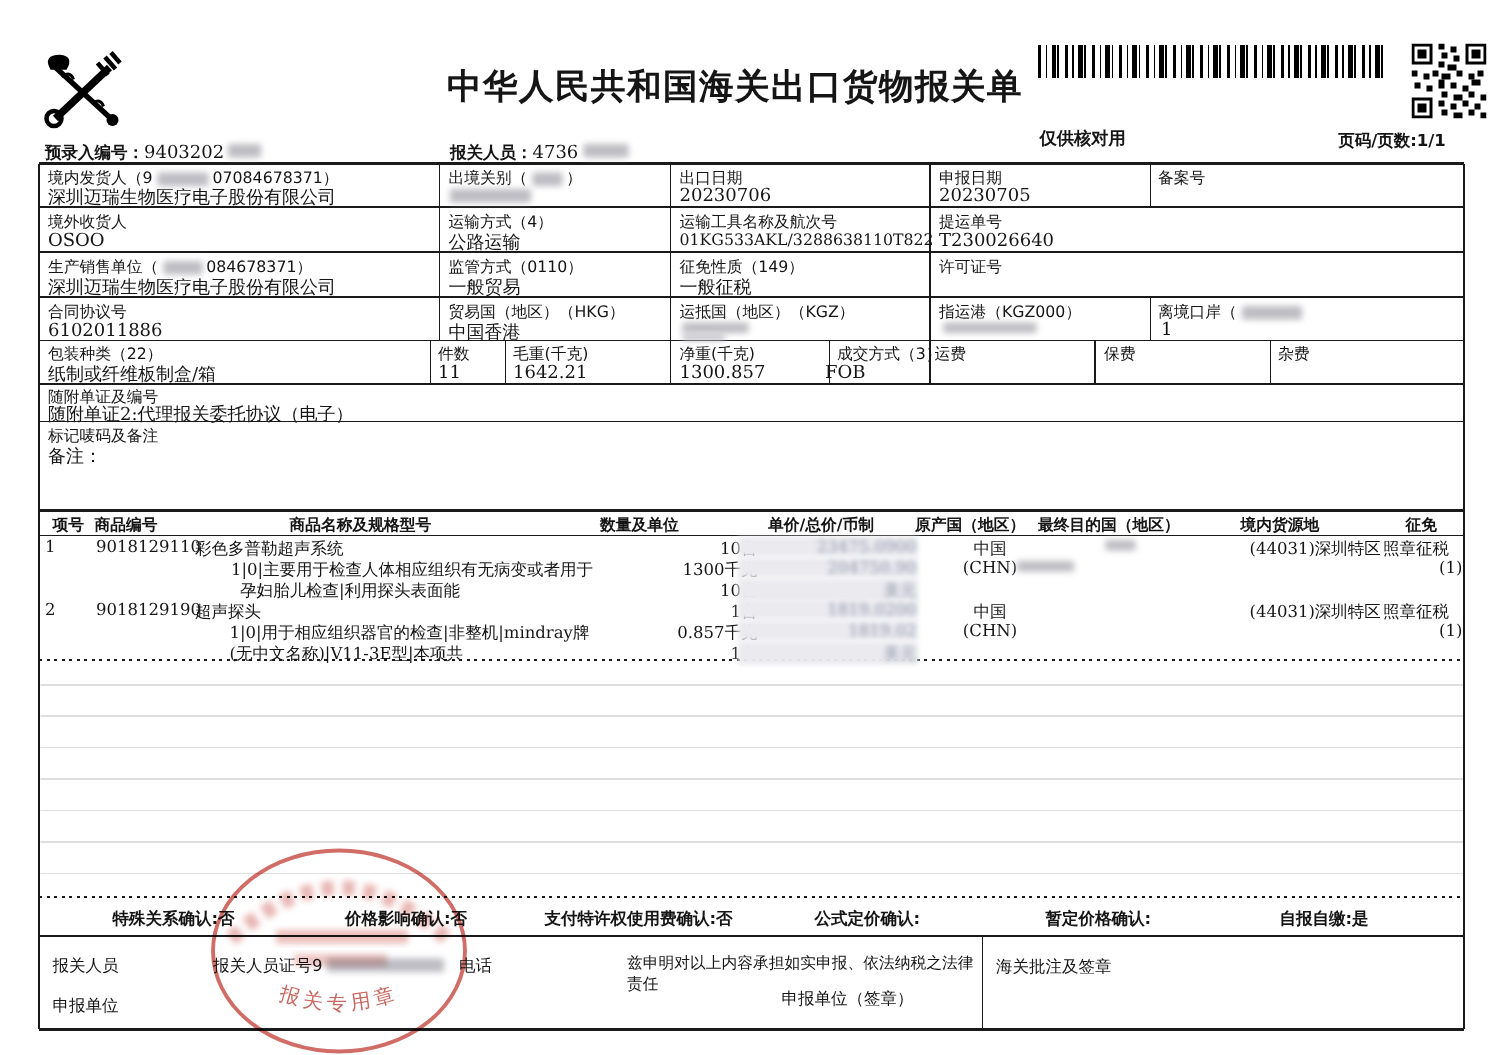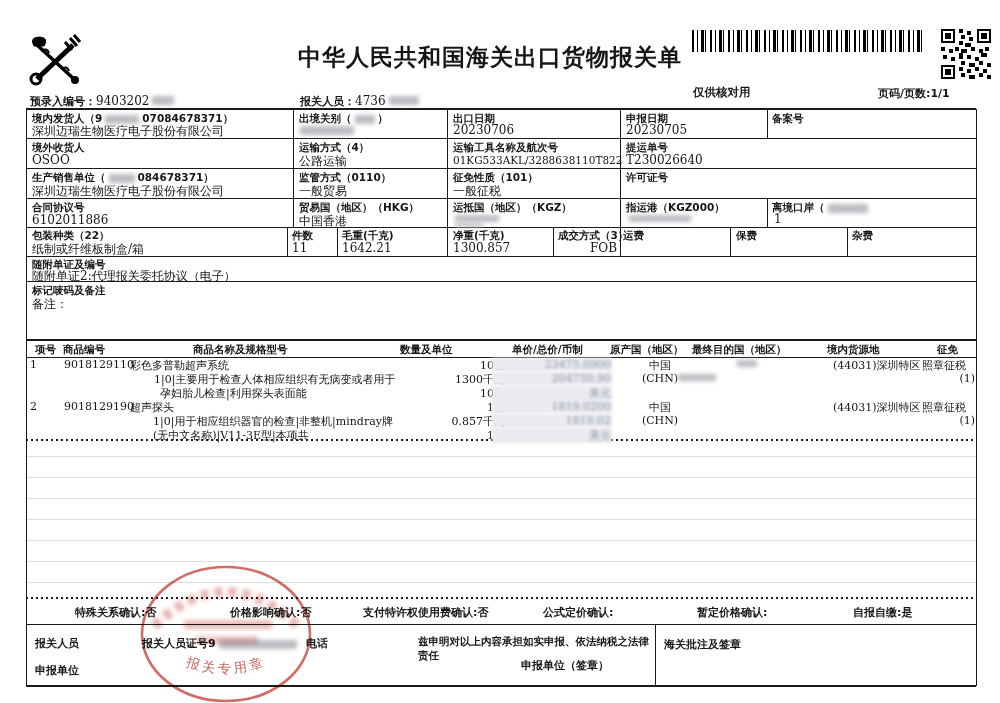--- a/index.html
+++ b/index.html
@@ -4,21 +4,21 @@
 <style>
   html,body{margin:0;padding:0;background:#fff}
   .page{position:relative;width:1000px;height:703px;background:#fff;overflow:hidden;
         font-family:"DejaVu Sans",sans-serif;color:#151515}
   .title{position:absolute;left:280px;top:42px;width:420px;text-align:center;
          font-size:23px;font-weight:bold;letter-spacing:1px;white-space:nowrap}
   .note{position:absolute;font-weight:bold;font-size:11.5px;white-space:nowrap}
   .kv{position:absolute;white-space:nowrap}
   .klbl{font-weight:bold;font-size:11px}
   .kval{font-family:"DejaVu Serif",serif;font-size:12px}
-  .lbl{position:absolute;font-size:10.5px;font-weight:bold;white-space:nowrap}
+  .lbl{position:absolute;font-size:10.5px;font-weight:normal;white-space:nowrap}
   .val{position:absolute;font-size:12px;font-family:"DejaVu Serif",serif;white-space:nowrap}
   .vs{font-size:10.5px}
   .gh{position:absolute;top:343px;font-size:10.5px;font-weight:bold;white-space:nowrap}
   .gi{position:absolute;font-size:11px;font-family:"DejaVu Serif",serif;white-space:nowrap}
   .ri{text-align:right}
   .ci{text-align:center}
   .blurnum{color:#8d93a8;background:#eaeaef;filter:blur(1.8px);padding:0 1px}
   .rdi{display:inline-block;background:#bcbcc2;filter:blur(2px);height:9px;border-radius:1px;
        vertical-align:middle;margin:0 3px}
   .rd{position:absolute;background:#bcbcc2;filter:blur(2px);border-radius:1px}
@@ -131,21 +131,21 @@
         <rect x="17" y="19" width="2" height="2"></rect>
         <rect x="21" y="20" width="2" height="2"></rect>
         <rect x="10" y="22" width="2" height="2"></rect>
       <rect x="14" y="23" width="3" height="2"></rect>
         <rect x="19" y="22" width="2" height="2"></rect>
         <rect x="23" y="23" width="2" height="2"></rect>
     </g>
   </svg>
 
   <div class="note" style="left:693px;top:85px">仅供核对用</div>
-  <div class="note" style="left:878px;top:86px;width:100px;text-align:left;font-size:11px">页码/页数:1/1</div>
+  <div class="note" style="left:878px;top:86px;width:100px;text-align:center;font-size:11px">页码/页数:1/1</div>
 
   <div class="kv" style="left:30px;top:90px">
     <span class="klbl">预录入编号：</span><span class="kval">9403202</span><span class="rdi" style="width:22px"></span>
   </div>
   <div class="kv" style="left:300px;top:90px">
     <span class="klbl">报关人员：</span><span class="kval">4736</span><span class="rdi" style="width:30px"></span>
   </div>
 
   <div class="lbl" style="left:32px;top:112px">
     <span>境内发货人</span><span>（9</span><span class="rdi" style="width:34px"></span><span>07084678371）</span>
@@ -178,21 +178,21 @@
   <div class="val" style="left:626px;top:153px">T230026640</div>
 
   <div class="lbl" style="left:32px;top:171px">
     <span>生产销售单位</span><span>（</span><span class="rdi" style="width:26px"></span><span>084678371）</span>
   </div>
   <div class="val" style="left:32px;top:183px">深圳迈瑞生物医疗电子股份有限公司</div>
 
   <div class="lbl" style="left:299px;top:171px">监管方式（0110）</div>
   <div class="val" style="left:299px;top:183px">一般贸易</div>
 
-  <div class="lbl" style="left:453px;top:171px">征免性质（101）</div>
+  <div class="lbl" style="left:453px;top:171px">征免性质（149）</div>
   <div class="val" style="left:453px;top:183px">一般征税</div>
 
   <div class="lbl" style="left:626px;top:171px">许可证号</div>
 
   <div class="lbl" style="left:32px;top:201px">合同协议号</div>
   <div class="val" style="left:32px;top:213px">6102011886</div>
 
   <div class="lbl" style="left:299px;top:201px">贸易国（地区）（HKG）</div>
   <div class="val" style="left:299px;top:213px">中国香港</div>
 
@@ -214,21 +214,21 @@
   <div class="lbl" style="left:292px;top:229px">件数</div>
   <div class="val" style="left:292px;top:241px">11</div>
 
   <div class="lbl" style="left:342px;top:229px">毛重(千克)</div>
   <div class="val" style="left:342px;top:241px">1642.21</div>
 
   <div class="lbl" style="left:453px;top:229px">净重(千克)</div>
   <div class="val" style="left:453px;top:241px">1300.857</div>
 
   <div class="lbl" style="left:558px;top:229px">成交方式（3）</div>
-  <div class="val" style="left:590px;top:241px">FOB</div>
+  <div class="val" style="left:550px;top:241px">FOB</div>
 
   <div class="lbl" style="left:623px;top:229px">运费</div>
   <div class="lbl" style="left:736px;top:229px">保费</div>
   <div class="lbl" style="left:852px;top:229px">杂费</div>
 
   <div class="lbl" style="left:32px;top:258px">随附单证及编号</div>
   <div class="val" style="left:32px;top:268px">随附单证2:代理报关委托协议（电子）</div>
 
   <div class="lbl" style="left:32px;top:284px">标记唛码及备注</div>
   <div class="val" style="left:32px;top:296px">备注：</div>

